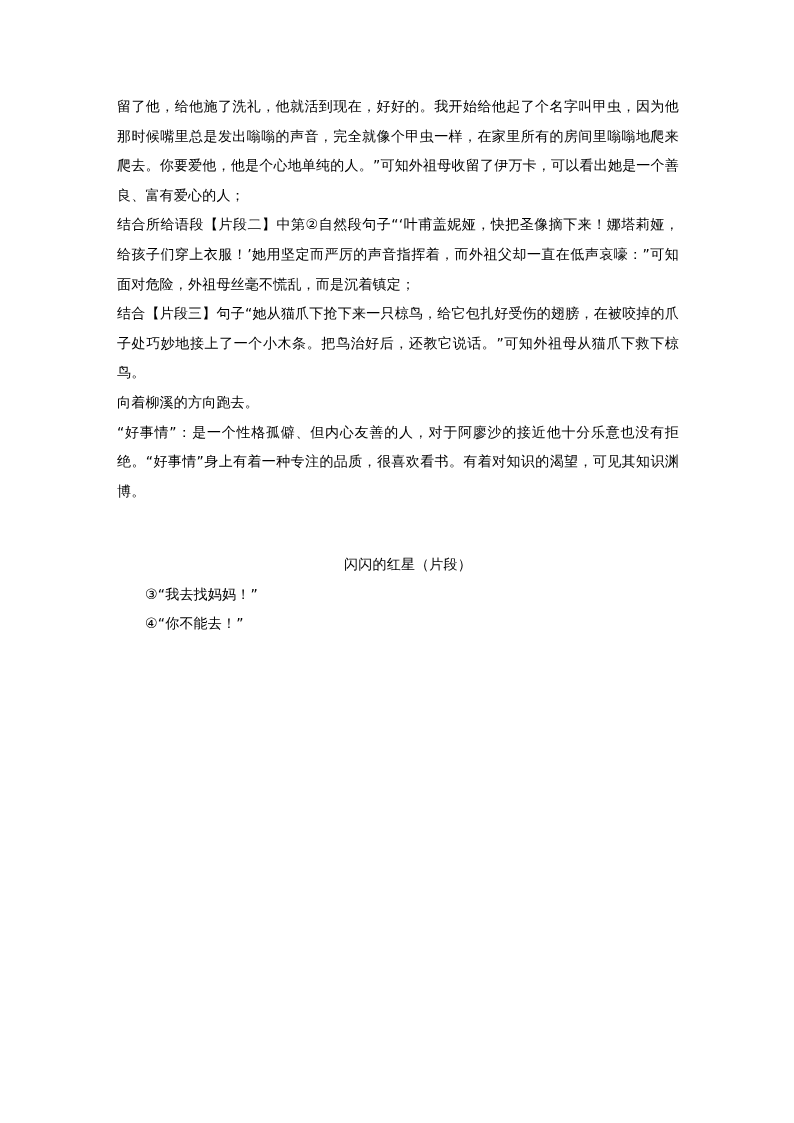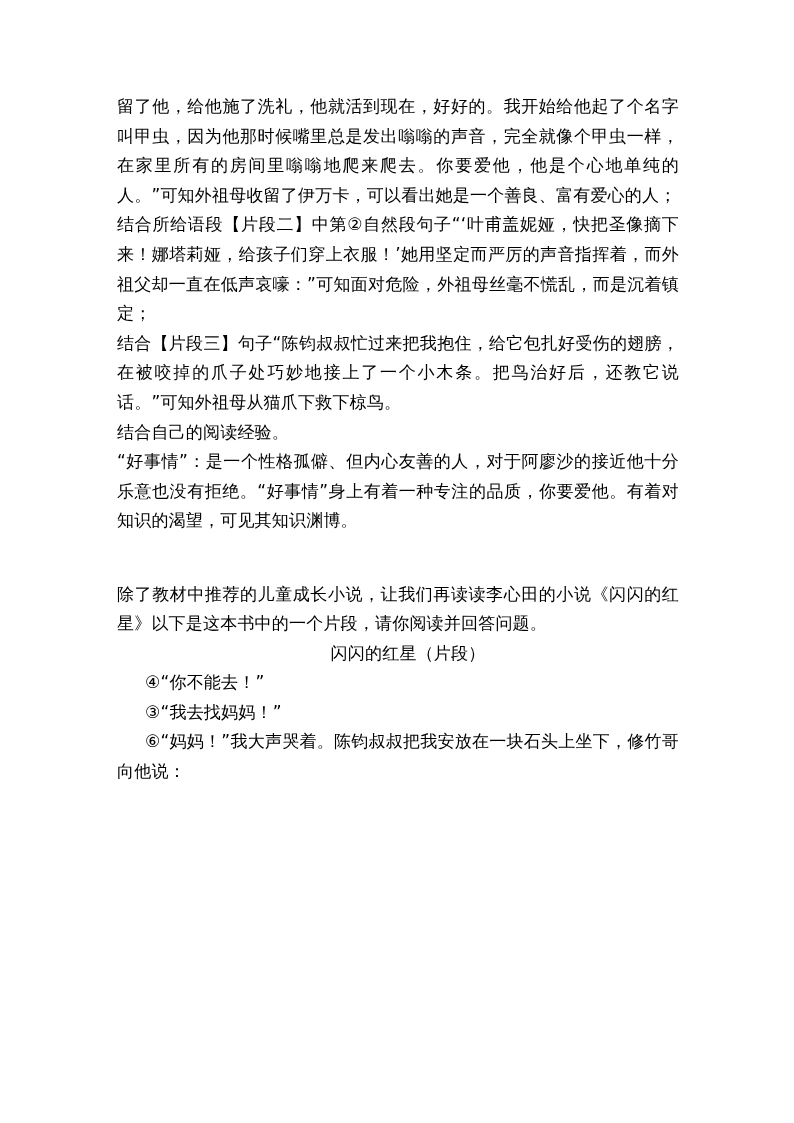--- a/index.html
+++ b/index.html
@@ -13,21 +13,21 @@
       position: relative;
       overflow: hidden;
       font-family: "DejaVu Sans", sans-serif;
       color: #000000;
     }
     .page {
       position: absolute;
       left: 117px;
       top: 92px;
       width: 562px;
-      font-size: 17px;
+      font-size: 14px;
       line-height: 29.6px;
       letter-spacing: 0.2px;
     }
     .p {
       margin: 0;
       padding: 0;
       text-align: justify;
       text-align-last: left;
     }
     .indent {
@@ -45,29 +45,27 @@
       height: 14px;
     }
   </style>
 </head>
 <body>
 
 <div class="page">
 
   <p class="p">留了他，给他施了洗礼，他就活到现在，好好的。我开始给他起了个名字叫甲虫，因为他那时候嘴里总是发出嗡嗡的声音，完全就像个甲虫一样，在家里所有的房间里嗡嗡地爬来爬去。你要爱他，他是个心地单纯的人。”可知外祖母收留了伊万卡，可以看出她是一个善良、富有爱心的人；</p>
   <p class="p">结合所给语段【片段二】中第②自然段句子“‘叶甫盖妮娅，快把圣像摘下来！娜塔莉娅，给孩子们穿上衣服！’她用坚定而严厉的声音指挥着，而外祖父却一直在低声哀嚎：”可知面对危险，外祖母丝毫不慌乱，而是沉着镇定；</p>
-  <p class="p">结合【片段三】句子“陈钧叔叔忙过来把我抱住，给它包扎好受伤的翅膀，在被咬掉的爪子处巧妙地接上了一个小木条。把鸟治好后，还教它说话。”可知外祖母从猫爪下救下椋鸟。</p>
+  <p class="p">结合【片段三】句子“她从猫爪下抢下来一只椋鸟，给它包扎好受伤的翅膀，在被咬掉的爪子处巧妙地接上了一个小木条。把鸟治好后，还教它说话。”可知外祖母从猫爪下救下椋鸟。</p>
 
 
-  <p class="p">结合自己的阅读经验。</p>
-  <p class="p">“好事情”：是一个性格孤僻、但内心友善的人，对于阿廖沙的接近他十分乐意也没有拒绝。“好事情”身上有着一种专注的品质，你要爱他。有着对知识的渴望，可见其知识渊博。</p>
+  <p class="p">向着柳溪的方向跑去。</p>
+  <p class="p">“好事情”：是一个性格孤僻、但内心友善的人，对于阿廖沙的接近他十分乐意也没有拒绝。“好事情”身上有着一种专注的品质，很喜欢看书。有着对知识的渴望，可见其知识渊博。</p>
 
   <div class="blank"></div>
   <div class="gap-small"></div>
 
-  <p class="p">除了教材中推荐的儿童成长小说，让我们再读读李心田的小说《闪闪的红星》以下是这本书中的一个片段，请你阅读并回答问题。</p>
   <p class="p center">闪闪的红星（片段）</p>
 
+  <p class="p indent">③“我去找妈妈！”</p>
   <p class="p indent">④“你不能去！”</p>
-  <p class="p indent">③“我去找妈妈！”</p>
-  <p class="p indent">⑥“妈妈！”我大声哭着。陈钧叔叔把我安放在一块石头上坐下，修竹哥向他说：</p>
 
 </div>
 
 </body></html>

